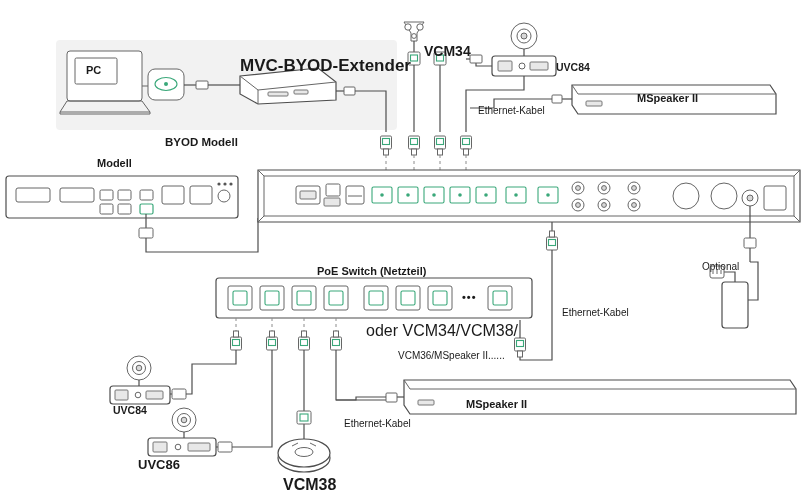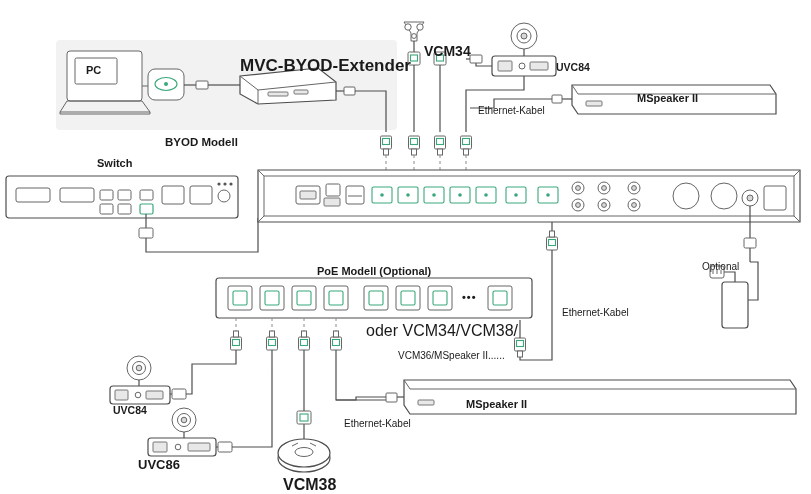--- a/index.html
+++ b/index.html
@@ -353,23 +353,23 @@
 
   <div class="lbl lbl-bold" style="left:424px; top:44px; font-size:14px;">VCM34</div>
 
   <div class="lbl lbl-bold" style="left:556px; top:62px; font-size:10.5px;">UVC84</div>
 
   <div class="lbl lbl-bold" style="left:637px; top:92px; font-size:11px;">MSpeaker II</div>
 
   <div class="lbl" style="left:478px; top:105px; font-size:10px;">Ethernet-Kabel</div>
 
 
-  <div class="lbl lbl-bold" style="left:97px; top:157px; font-size:11px;">Switch</div>
-
-  <div class="lbl lbl-bold" style="left:317px; top:265px; font-size:11px;">PoE Modell (Optional)</div>
+  <div class="lbl lbl-bold" style="left:97px; top:157px; font-size:11px;">Modell</div>
+
+  <div class="lbl lbl-bold" style="left:317px; top:265px; font-size:11px;">PoE Switch (Netzteil)</div>
 
   <div class="lbl lbl-bold" style="left:462px; top:291px; font-size:11px; letter-spacing:1px;">•••</div>
 
   <div class="lbl" style="left:366px; top:322px; font-size:16px;">oder  VCM34/VCM38/</div>
   <div class="lbl" style="left:366px; top:350px; font-size:10px;margin-left:32px;">VCM36/MSpeaker II......</div>
 
   <div class="lbl" style="left:562px; top:307px; font-size:10px;">Ethernet-Kabel</div>
 
   <div class="lbl" style="left:702px; top:261px; font-size:10px;">Optional</div>
 

